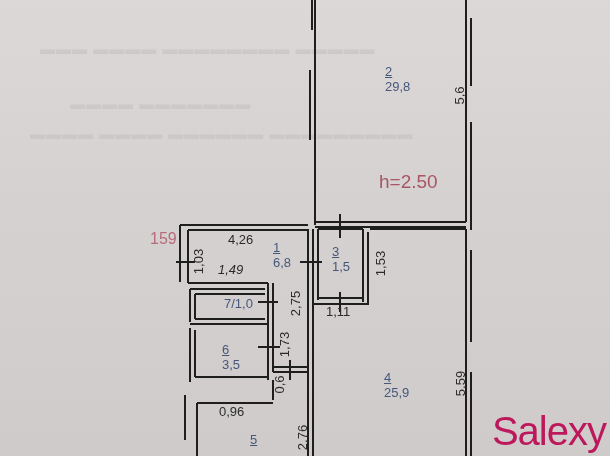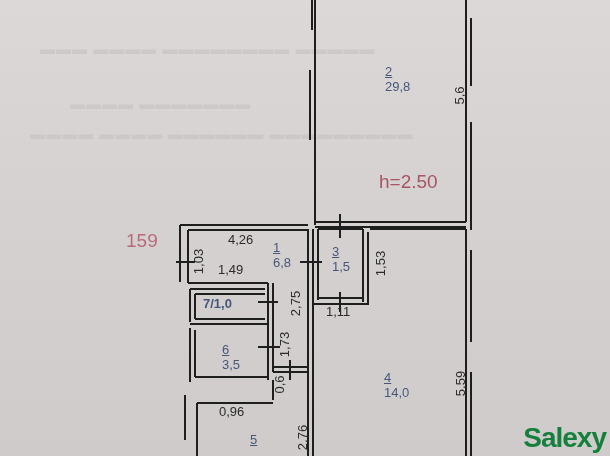--- a/index.html
+++ b/index.html
@@ -7,23 +7,23 @@
       width: 610px; height: 456px; overflow: hidden; position: relative;
       background: linear-gradient(180deg, #dcd8d8 0%, #d6d2d2 40%, #cfcbcb 100%);
       font-family: "Liberation Sans", sans-serif;
     }
     .bleed { position: absolute; color: #c4c0c0; font-size: 15px; letter-spacing: 1px; opacity: .55; white-space: nowrap; }
     svg.plan { position: absolute; left: 0; top: 0; }
     .lbl { position: absolute; font-size: 13px; color: #2b2b2b; white-space: nowrap; }
     .room { position: absolute; font-size: 13px; color: #46587a; text-align: left; line-height: 15px; }
     .room .num { text-decoration: underline; display: block; }
     .vert { transform: rotate(-90deg); transform-origin: center; }
-    .stamp { position: absolute; color: #b86b7a; font-size: 19px; }
+    .stamp { position: absolute; color: #b86b7a; font-size: 16px; margin-left: 24px; }
     .height { position: absolute; color: #a85565; font-size: 19px; }
-    .wm { position: absolute; right: 4px; bottom: 2px; font-size: 28px; font-weight: bold; color: #15803d; letter-spacing: -1px; }
+    .wm { position: absolute; right: 4px; bottom: 2px; font-size: 40px; font-weight: normal; color: #be185d; letter-spacing: -1px; }
   </style>
 </head>
 <body>
 
 <div class="bleed" style="left:40px;top:40px;">▬▬▬ ▬▬▬▬ ▬▬▬▬▬▬▬▬ ▬▬▬▬▬</div>
 <div class="bleed" style="left:70px;top:95px;">▬▬▬▬  ▬▬▬▬▬▬▬</div>
 <div class="bleed" style="left:30px;top:125px;">▬▬▬▬ ▬▬▬▬ ▬▬▬▬▬▬ ▬▬▬▬▬▬▬▬▬</div>
 
 <svg class="plan" width="610" height="456">
   <g stroke="#1e1e1e" fill="none" stroke-width="2">
@@ -100,36 +100,36 @@
 <div class="room" style="left:273px;top:240px;">
   <span class="num">1</span>
   <span>6,8</span>
 </div>
 <div class="room" style="left:332px;top:244px;">
   <span class="num">3</span>
   <span>1,5</span>
 </div>
 <div class="room" style="left:384px;top:370px;">
   <span class="num">4</span>
-  <span>14,0</span>
+  <span>25,9</span>
 </div>
-<div class="room" style="left:203px;top:296px;font-weight:bold;">
+<div class="room" style="left:224px;top:296px;">
   <span>7/1,0</span>
 </div>
 <div class="room" style="left:222px;top:342px;">
   <span class="num">6</span>
   <span>3,5</span>
 </div>
 <div class="room" style="left:250px;top:432px;">
   <span class="num">5</span>
 </div>
 
 <div class="lbl" style="left:228px;top:232px;">4,26</div>
 <div class="lbl vert" style="left:186px;top:254px;">1,03</div>
-<div class="lbl" style="left:218px;top:262px;">1,49</div>
+<div class="lbl" style="left:218px;top:262px;font-style:italic;">1,49</div>
 <div class="lbl vert" style="left:283px;top:296px;">2,75</div>
 <div class="lbl vert" style="left:368px;top:256px;">1,53</div>
 <div class="lbl" style="left:326px;top:304px;">1,11</div>
 <div class="lbl vert" style="left:272px;top:337px;">1,73</div>
 <div class="lbl vert" style="left:270px;top:377px;">0,6</div>
 <div class="lbl" style="left:219px;top:404px;">0,96</div>
 <div class="lbl vert" style="left:290px;top:430px;">2,76</div>
 <div class="lbl vert" style="left:450px;top:88px;">5,6</div>
 <div class="lbl vert" style="left:448px;top:376px;">5,59</div>
 

